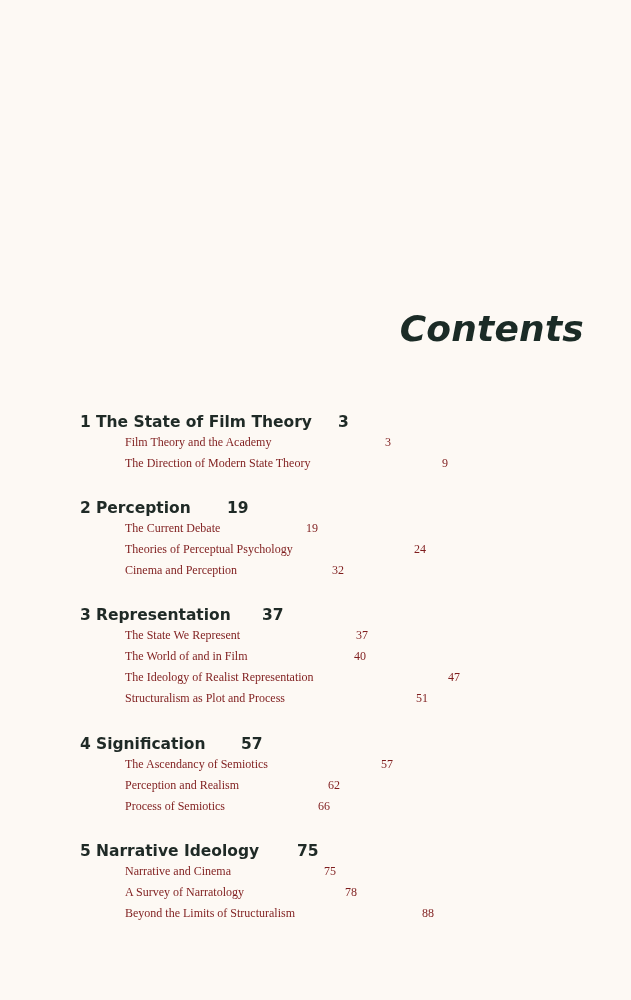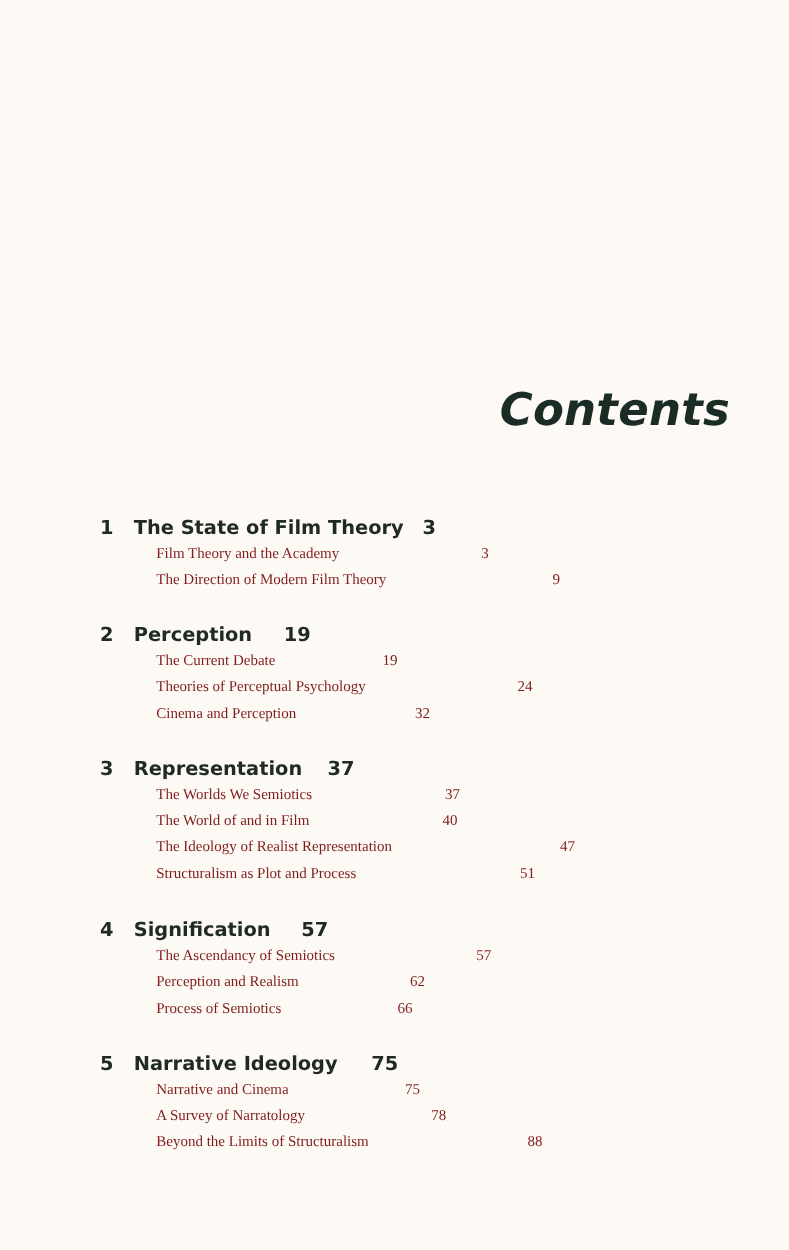--- a/index.html
+++ b/index.html
@@ -48,21 +48,21 @@
       font-size: 15.5px;
       color: #1f2a26;
     }
     .ch-num {
       position: absolute;
       left: 80px;
       top: 0;
     }
     .ch-title {
       position: absolute;
-      left: 107px;
+      left: 96px;
       top: 0;
     }
     .ch-page {
       position: absolute;
       top: 0;
     }
     .sec {
       position: absolute;
       left: 125px;
       height: 21px;
@@ -87,21 +87,21 @@
     <div class="ch-line">
       <span class="ch-num">1</span>
       <span class="ch-title">The State of Film Theory</span>
       <span class="ch-page" style="left:338px;">3</span>
     </div>
     <div class="sec" style="top:22px;">
       <span>Film Theory and the Academy</span>
       <span class="sec-page" style="left:260px;">3</span>
     </div>
     <div class="sec" style="top:43px;">
-      <span>The Direction of Modern Film Theory</span>
+      <span>The Direction of Modern State Theory</span>
       <span class="sec-page" style="left:317px;">9</span>
     </div>
   </div>
 
   <div class="chapter" style="top:499px;">
     <div class="ch-line">
       <span class="ch-num">2</span>
       <span class="ch-title">Perception</span>
       <span class="ch-page" style="left:227px;">19</span>
     </div>
@@ -119,21 +119,21 @@
     </div>
   </div>
 
   <div class="chapter" style="top:606px;">
     <div class="ch-line">
       <span class="ch-num">3</span>
       <span class="ch-title">Representation</span>
       <span class="ch-page" style="left:262px;">37</span>
     </div>
     <div class="sec" style="top:22px;">
-      <span>The Worlds We Semiotics</span>
+      <span>The State We Represent</span>
       <span class="sec-page" style="left:231px;">37</span>
     </div>
     <div class="sec" style="top:43px;">
       <span>The World of and in Film</span>
       <span class="sec-page" style="left:229px;">40</span>
     </div>
     <div class="sec" style="top:64px;">
       <span>The Ideology of Realist Representation</span>
       <span class="sec-page" style="left:323px;">47</span>
     </div>

